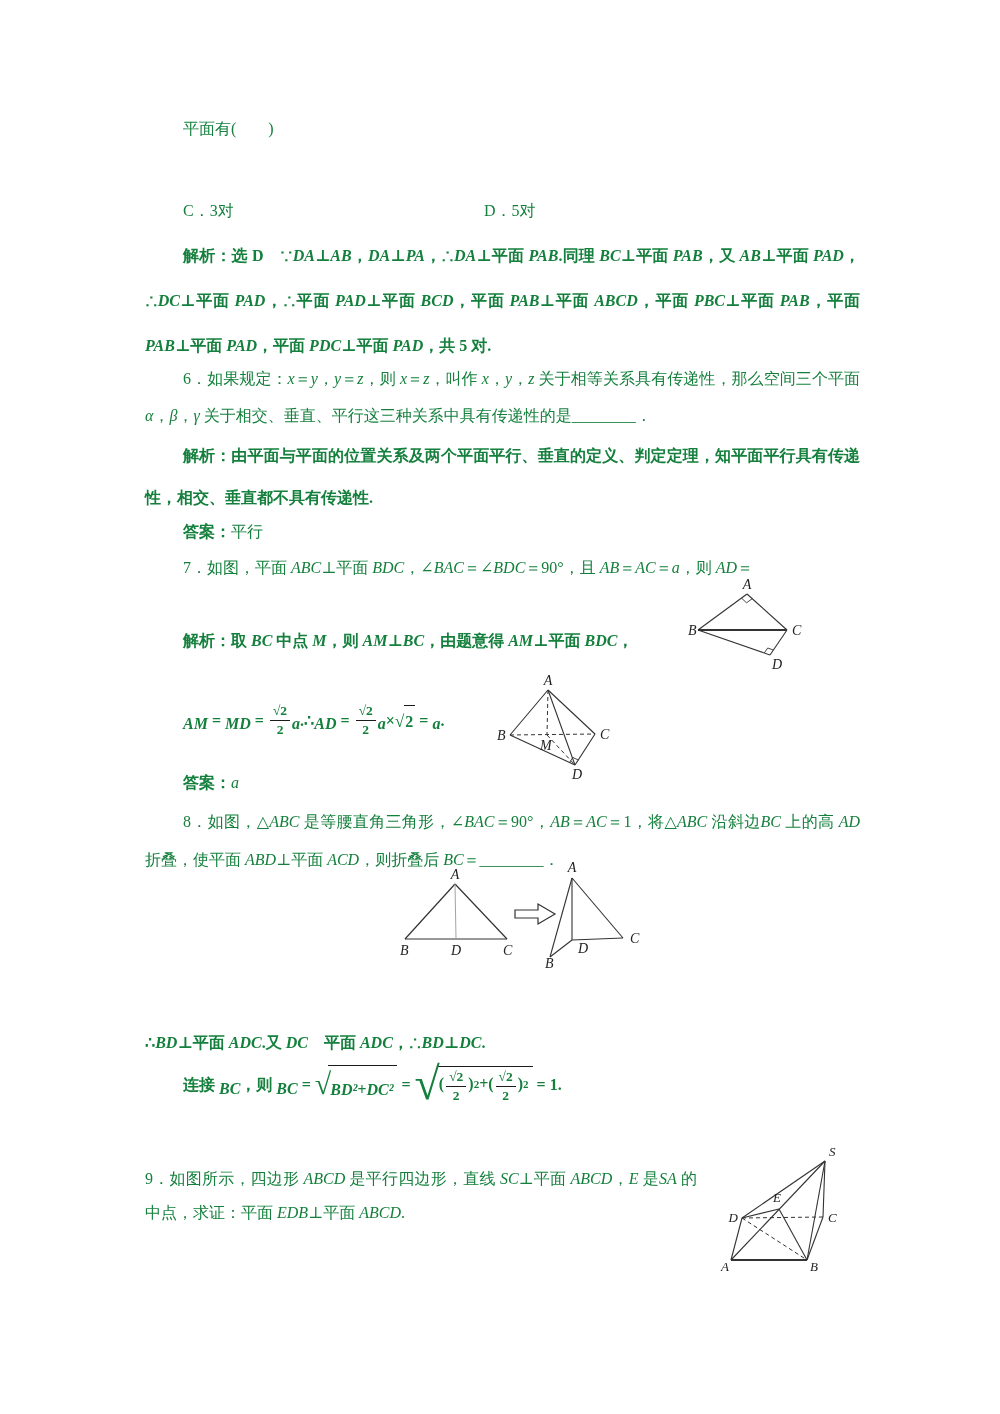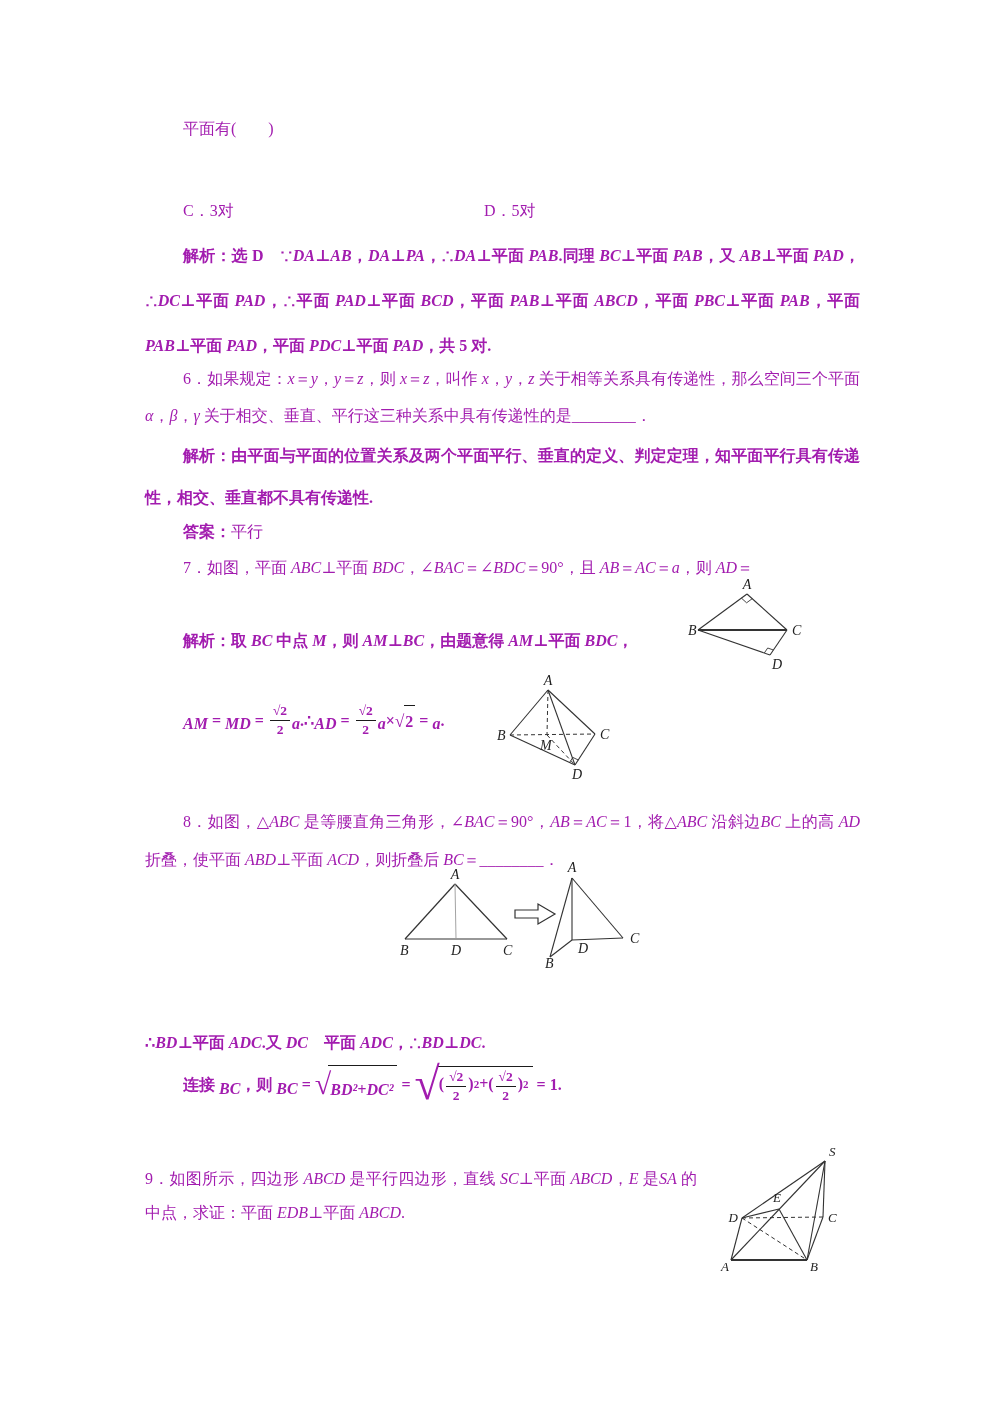--- a/index.html
+++ b/index.html
@@ -1,17 +1,17 @@
 <!DOCTYPE html>
 <html><head>
 <meta charset="utf-8">
 <style>
   html,body{margin:0;padding:0;background:#ffffff;}
   .page{position:relative;width:1000px;height:1414px;background:#fff;overflow:hidden;
-        font-family:"Liberation Serif","DejaVu Serif",serif;font-size:16px;color:#a21caf;}
+        font-family:"Liberation Serif","DejaVu Serif",serif;font-size:16px;color:#15803d;}
   .par{position:absolute;left:145px;width:715px;text-align:justify;line-height:30px;}
   .indent{text-indent:38px;}
   .pl{padding-left:38px;}
   .lh45{line-height:45px}.lh42{line-height:42px}.lh37{line-height:37px}.lh38{line-height:38px}.lh34{line-height:34px}
   .seg-r{font-weight:normal;font-style:normal;}
   .seg-b{font-weight:bold;}
   .seg-i{font-style:italic;}
   .seg-bi{font-weight:bold;font-style:italic;margin-top:7px;}
   .optcol{display:inline-block;width:301px;}
   .formula{display:flex;align-items:center;width:auto;}
@@ -63,20 +63,21 @@
       <span class="seg-b"> = </span>
     <span class="frac"><span class="num">√2</span><span class="den">2</span></span>
     <span class="seg-bi">a</span>
       <span class="seg-b">×</span>
     <span class="ssqrt"><span class="rad">√</span><span class="obar seg-b">2</span></span>
     <span class="seg-b"> = </span>
       <span class="seg-bi">a</span>
       <span class="seg-b">.</span>
   </div>
 
+  <div class="par pl" style="top:768px"><span class="seg-b">答案：</span><span class="seg-i">a</span></div>
 
   <div class="par indent lh38" style="top:803px"><span class="seg-r">8．如图，△</span><span class="seg-i">ABC</span><span class="seg-r"> 是等腰直角三角形，∠</span><span class="seg-i">BAC</span><span class="seg-r">＝90°，</span><span class="seg-i">AB</span><span class="seg-r">＝</span><span class="seg-i">AC</span><span class="seg-r">＝1，将△</span><span class="seg-i">ABC</span><span class="seg-r"> 沿斜边</span><span class="seg-i">BC</span><span class="seg-r"> 上的高 </span><span class="seg-i">AD</span><span class="seg-r"> 折叠，使平面 </span><span class="seg-i">ABD</span><span class="seg-r">⊥平面 </span><span class="seg-i">ACD</span><span class="seg-r">，则折叠后 </span><span class="seg-i">BC</span><span class="seg-r">＝________．</span></div>
   <div class="par" style="top:1028px"><span class="seg-b">∴</span><span class="seg-bi">BD</span><span class="seg-b">⊥平面 </span><span class="seg-bi">ADC</span><span class="seg-b">.又 </span><span class="seg-bi">DC</span><span class="seg-b">　平面 </span><span class="seg-bi">ADC</span><span class="seg-b">，∴</span><span class="seg-bi">BD</span><span class="seg-b">⊥</span><span class="seg-bi">DC</span><span class="seg-b">.</span></div>
 
   <div class="par formula" style="left:183px;top:1062px">
     <span class="seg-b">连接 </span>
       <span class="seg-bi">BC</span>
       <span class="seg-b">，则 </span>
       <span class="seg-bi">BC</span>
       <span class="seg-b"> = </span>

